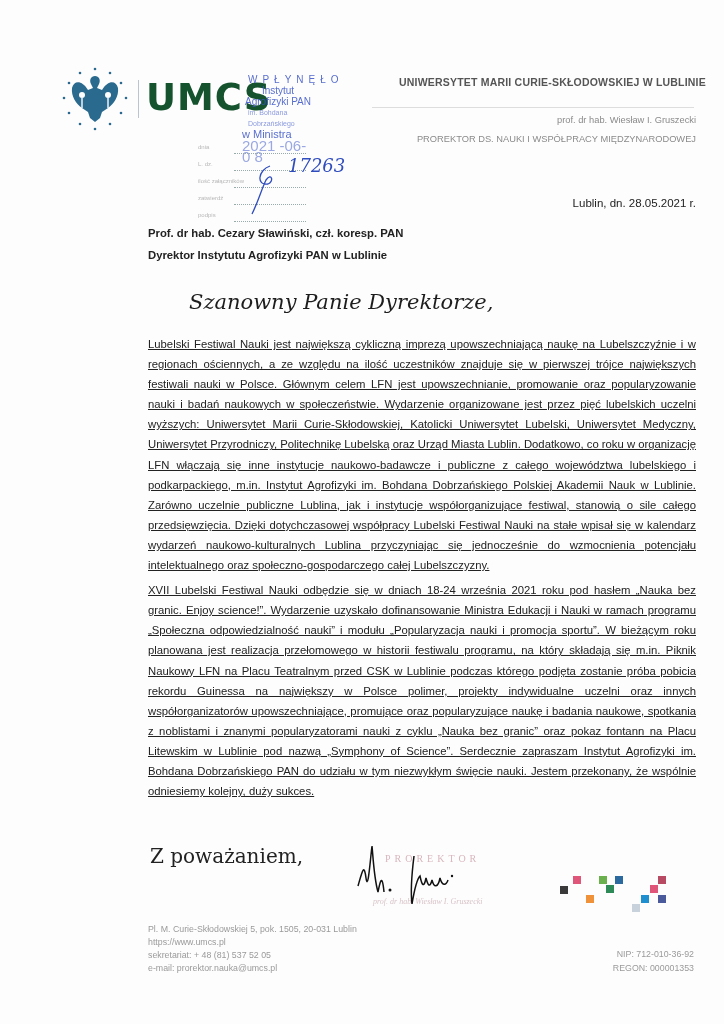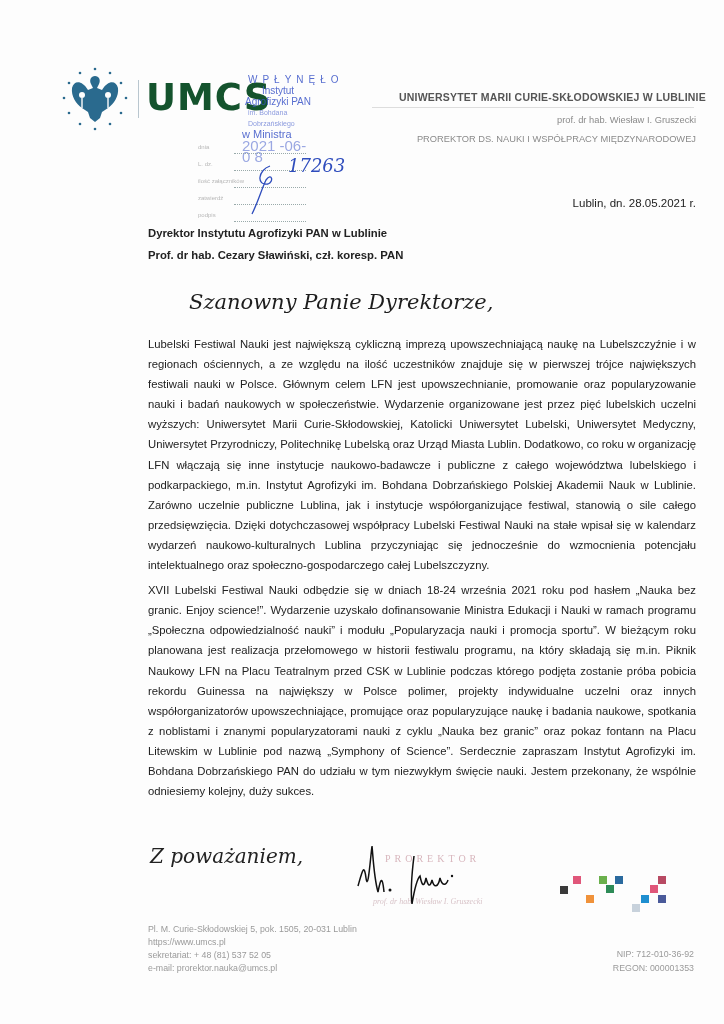--- a/index.html
+++ b/index.html
@@ -13,30 +13,30 @@
   .stamp { left:196px; top:74px; width:120px; color:#3b55c8; font-size:9px; line-height:11px; opacity:.85; }
   .stamp .t1 { letter-spacing:5px; font-size:10px; padding-left:52px; }
   .stamp .t2 { padding-left:44px; font-size:10px;text-align:center; }
   .stamp .t3 { padding-left:52px; font-size:7px; opacity:.7; }
   .stamp .t4 { padding-left:46px; font-size:11px; }
   .reg { left:196px; top:140px; width:110px; }
   .reg-row { height:17px; position:relative; font-size:6px; color:#b8b8b8; }
   .reg-row .lbl { position:absolute; left:2px; top:4px; }
   .reg-row .line { position:absolute; left:38px; right:0; bottom:3px; border-bottom:1px dotted #9aa; }
   .reg-num { position:absolute; left:52px; top:-2px; color:#2f4dbd; font-style:italic; font-size:18px; font-family:"DejaVu Serif", serif;margin-left:40px; }
-  .hdr-univ { left:372px; top:91px; font-size:10.5px; font-weight:bold; color:#555; letter-spacing:0.2px;padding-left:27px; }
+  .hdr-univ { left:372px; top:76px; font-size:10.5px; font-weight:bold; color:#555; letter-spacing:0.2px;padding-left:27px; }
   .hdr-rule { left:372px; top:107px; width:322px; height:1px; background:#ddd; }
   .hdr-prof { right:28px; top:115px; font-size:9.3px; color:#8a8a8a; text-align:right; }
   .hdr-pos { right:28px; top:134px; font-size:9.3px; color:#8a8a8a; text-align:right;padding-left:38px; }
   .date { right:28px; top:197px; font-size:11.5px; color:#222; }
   .addr { left:148px; top:222px; font-size:11.3px; font-weight:bold; color:#222; line-height:22px; }
   .greeting { left:148px; top:290px; font-family:"DejaVu Serif", serif; font-style:italic; font-size:21px; color:#1d1d1d;margin-left:41px; }
   .body { left:148px; top:334px; width:548px; font-size:11.3px; line-height:20.1px; color:#222; text-align:justify; }
-  .body p { margin:0 0 5px 0; text-align:justify; text-align-last:left; }
-  .closing { left:150px; top:844px; font-family:"DejaVu Serif", serif; font-style:italic; font-size:20px; color:#222; }
+  .body p { margin:0 0 5px 0; text-align:justify; text-align-last:left;text-decoration:underline; }
+  .closing { left:150px; top:844px; font-family:"DejaVu Serif", serif; font-size:20px; color:#222; }
   .sig { left:354px; top:842px; width:170px; height:64px; }
   .prorektor-stamp { left:385px; top:853px; font-family:"Liberation Serif", serif; font-size:10px; letter-spacing:4px; color:#d8b6bd; }
   .prorektor-name { left:373px; top:897px; font-family:"Liberation Serif", serif; font-style:italic; font-size:8px; color:#d8c3c8; }
   .footer { left:148px; top:923px; font-size:8.8px; line-height:13px; color:#9a9a9a; }
   .pixels { left:560px; top:876px; width:110px; height:40px; }
   .pix { position:absolute; width:8px; height:8px; }
   .ids { right:30px; top:948px; font-size:8.8px; line-height:13.5px; color:#9a9a9a; text-align:right; }
 </style>
 </head>
 <body>
@@ -102,22 +102,22 @@
 </div>
 
 <div class="abs hdr-univ">UNIWERSYTET MARII CURIE-SKŁODOWSKIEJ W LUBLINIE</div>
 <div class="abs hdr-rule"></div>
 <div class="abs hdr-prof">prof. dr hab. Wiesław I. Gruszecki</div>
 <div class="abs hdr-pos">PROREKTOR DS. NAUKI I WSPÓŁPRACY MIĘDZYNARODOWEJ</div>
 
 <div class="abs date">Lublin, dn. 28.05.2021 r.</div>
 
 <div class="abs addr">
+  <div>Prof. dr hab. Cezary Sławiński, czł. koresp. PAN</div>
   <div>Dyrektor Instytutu Agrofizyki PAN w Lublinie</div>
-  <div>Prof. dr hab. Cezary Sławiński, czł. koresp. PAN</div>
 </div>
 
 <div class="abs greeting">Szanowny Panie Dyrektorze,</div>
 
 <div class="abs body">
   <p>Lubelski Festiwal Nauki jest największą cykliczną imprezą upowszechniającą naukę na Lubelszczyźnie i w regionach ościennych, a ze względu na ilość uczestników znajduje się w pierwszej trójce największych festiwali nauki w Polsce. Głównym celem LFN jest upowszechnianie, promowanie oraz popularyzowanie nauki i badań naukowych w społeczeństwie. Wydarzenie organizowane jest przez pięć lubelskich uczelni wyższych: Uniwersytet Marii Curie-Skłodowskiej, Katolicki Uniwersytet Lubelski, Uniwersytet Medyczny, Uniwersytet Przyrodniczy, Politechnikę Lubelską oraz Urząd Miasta Lublin. Dodatkowo, co roku w organizację LFN włączają się inne instytucje naukowo-badawcze i publiczne z całego województwa lubelskiego i podkarpackiego, m.in. Instytut Agrofizyki im. Bohdana Dobrzańskiego Polskiej Akademii Nauk w Lublinie. Zarówno uczelnie publiczne Lublina, jak i instytucje współorganizujące festiwal, stanowią  o sile całego przedsięwzięcia. Dzięki dotychczasowej współpracy Lubelski Festiwal Nauki na stałe wpisał się w kalendarz wydarzeń naukowo-kulturalnych Lublina przyczyniając się jednocześnie do wzmocnienia potencjału intelektualnego oraz społeczno-gospodarczego całej Lubelszczyzny.</p>
   <p>XVII Lubelski Festiwal Nauki odbędzie się w dniach 18-24 września 2021 roku pod hasłem „Nauka bez granic. Enjoy science!”. Wydarzenie uzyskało dofinansowanie Ministra Edukacji i Nauki w ramach programu „Społeczna odpowiedzialność nauki” i modułu „Popularyzacja nauki i promocja sportu”. W bieżącym roku planowana jest realizacja przełomowego w historii festiwalu programu, na który składają się m.in. Piknik Naukowy LFN na Placu Teatralnym przed CSK w Lublinie podczas którego podjęta zostanie próba pobicia rekordu Guinessa na największy w Polsce polimer, projekty indywidualne uczelni oraz innych współorganizatorów upowszechniające, promujące oraz popularyzujące naukę i badania naukowe, spotkania z noblistami i znanymi popularyzatorami nauki z cyklu „Nauka bez granic” oraz pokaz fontann na Placu Litewskim w Lublinie pod nazwą „Symphony of Science”. Serdecznie zapraszam Instytut Agrofizyki im. Bohdana Dobrzańskiego PAN do udziału w tym niezwykłym święcie nauki. Jestem przekonany, że wspólnie odniesiemy kolejny, duży sukces.</p>
 </div>
 
 <div class="abs closing">Z poważaniem,</div>

